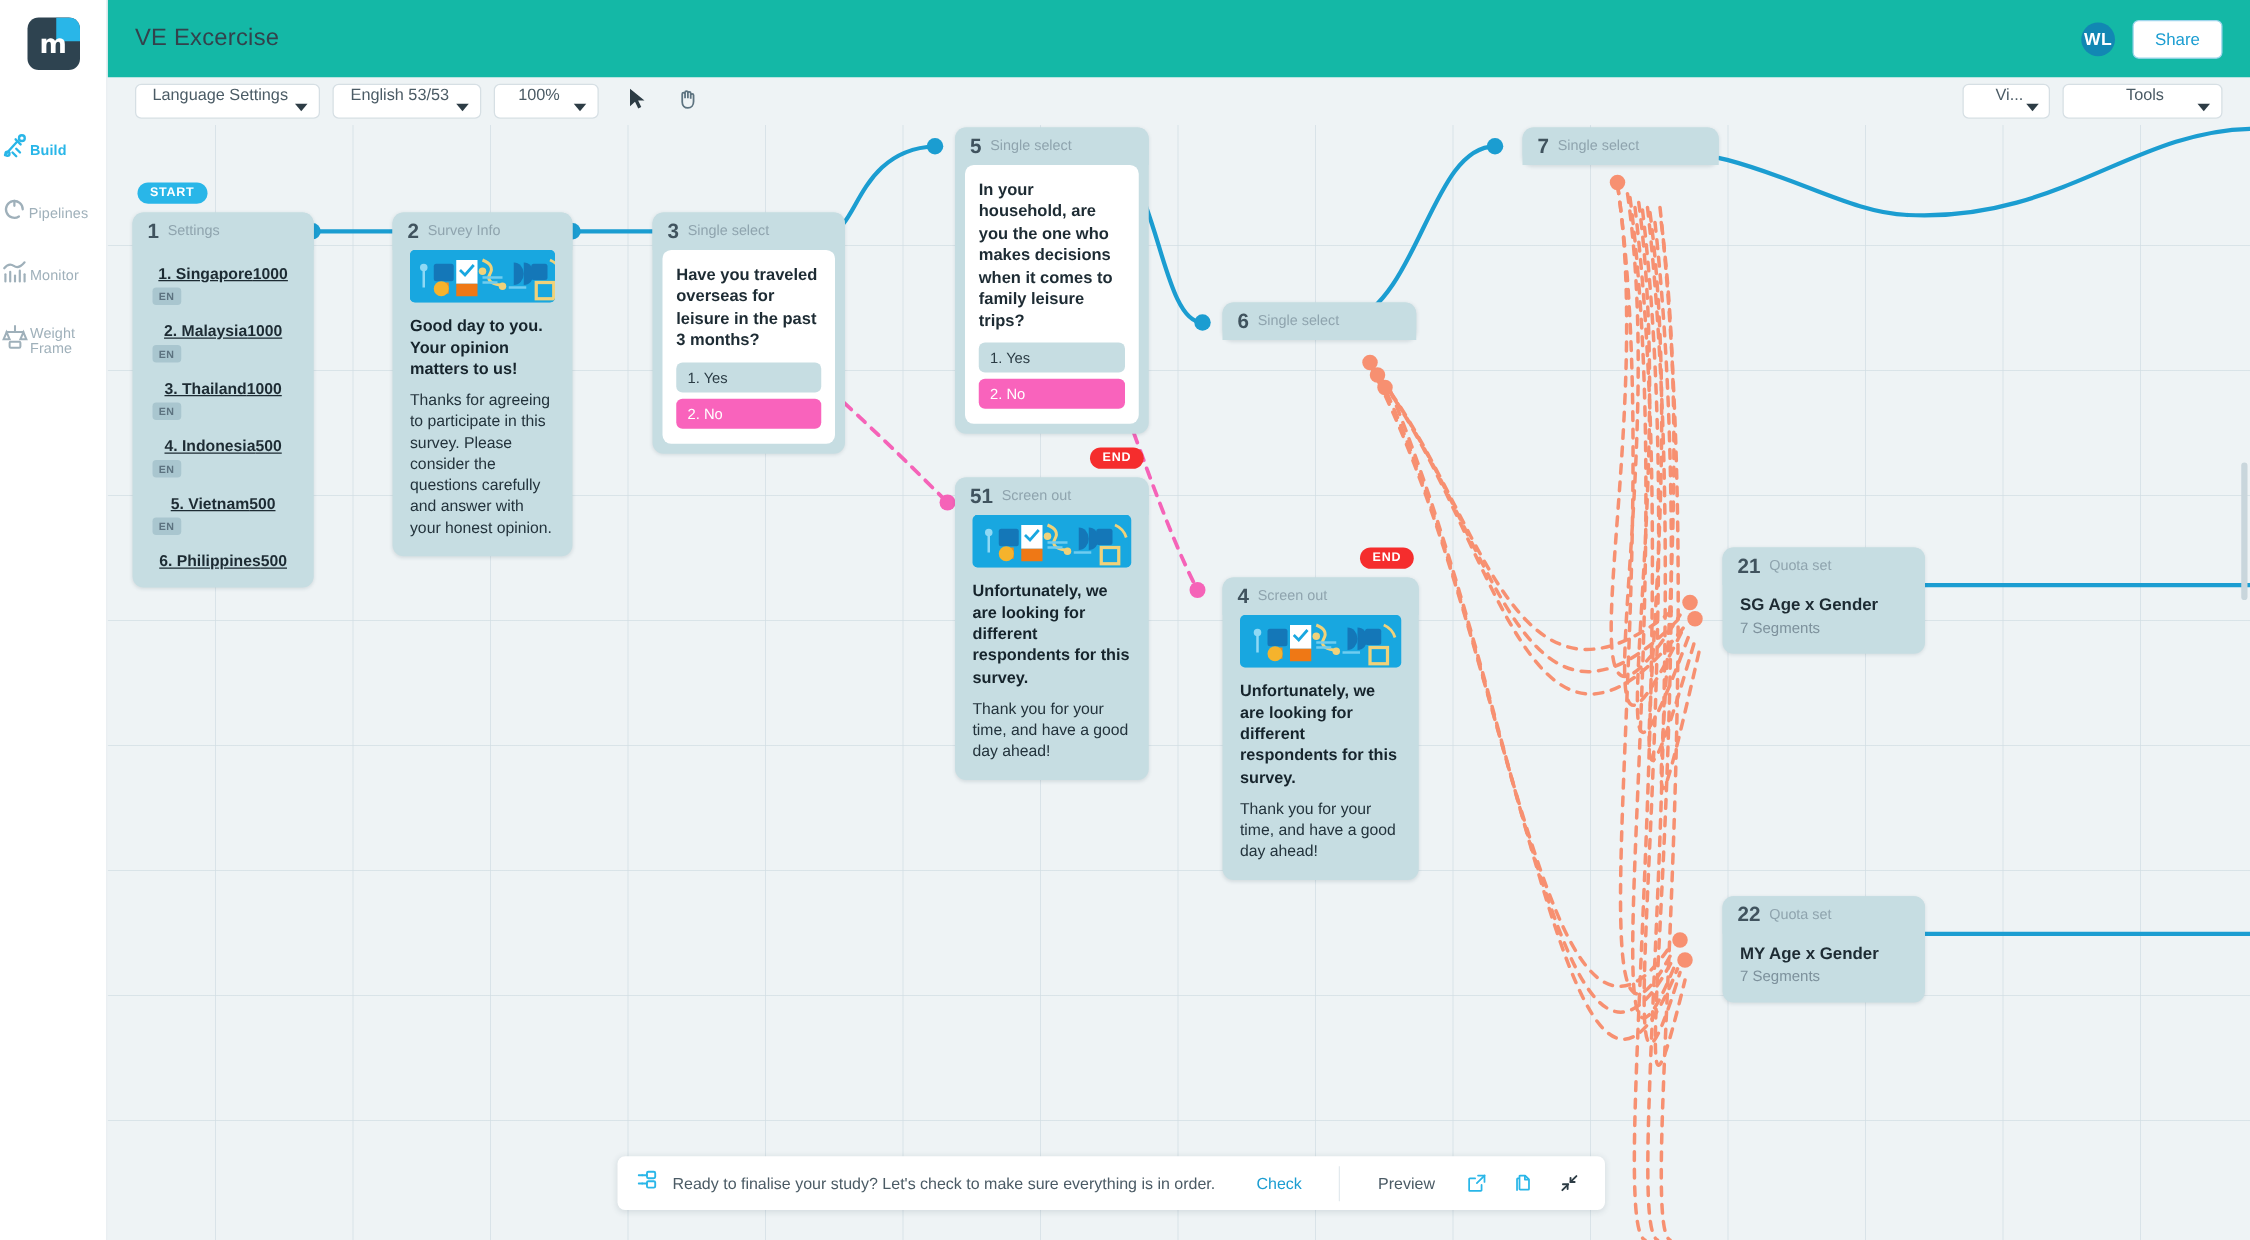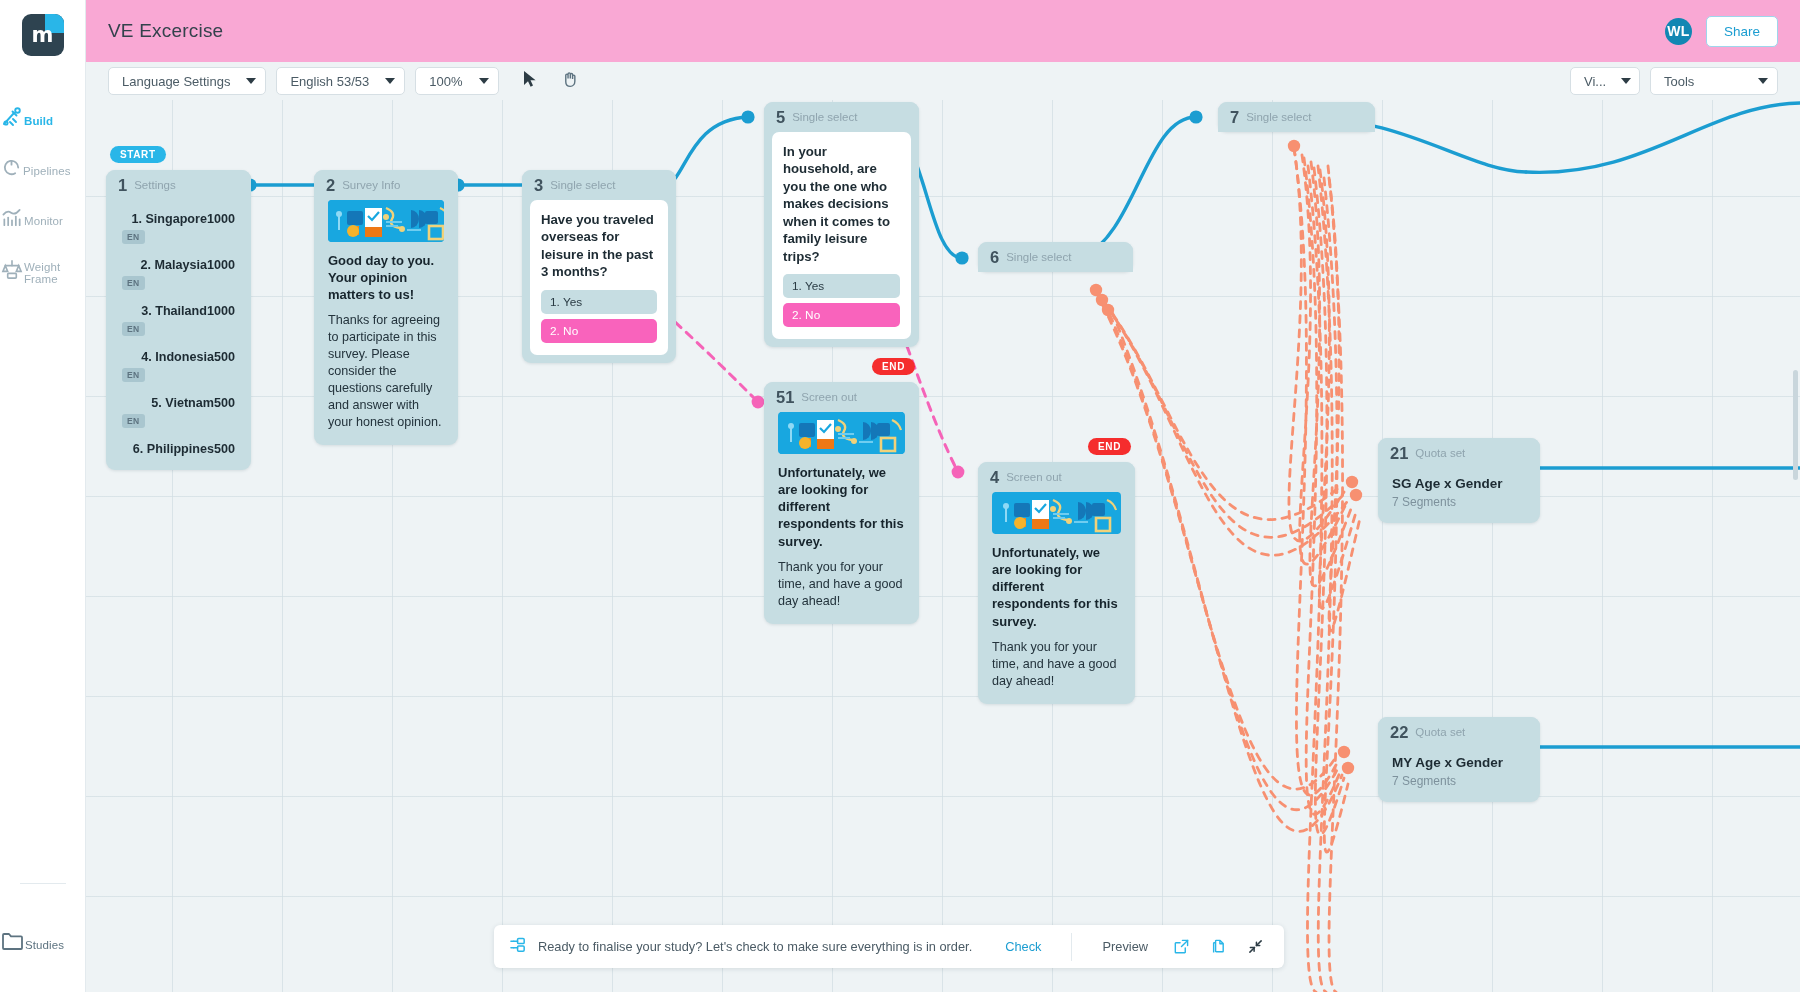--- a/index.html
+++ b/index.html
@@ -40,21 +40,21 @@
   .rail-item .ri-label {
     font-size:11.5px; margin-top:7px; color:#9fb0ba; letter-spacing:.1px;
   }
   .rail-item.active .ri-label { color:#29b6e8; font-weight:bold; }
   .rail-divider{ width:46px; height:1px; background:#e3eaee; margin:auto auto 0 auto;}
   .rail-bottom { margin-top:auto; width:100%; padding-bottom:28px; }
 
   
   #topbar {
     position:absolute; left:86px; top:0; right:0; height:62px;
-    background:#f9a8d4; display:flex; align-items:center;
+    background:#14b8a6; display:flex; align-items:center;
     padding:0 22px; z-index:30;
   }
   #page-title { font-size:19px; color:#33424c; font-weight:normal; letter-spacing:.2px;}
   .topbar-right { margin-left:auto; display:flex; align-items:center; gap:14px;}
   .avatar {
     width:27px; height:27px; border-radius:50%; background:#1287b3; color:#fff;
     font-size:14px; font-weight:bold; display:flex; align-items:center; justify-content:center;
     letter-spacing:.3px;
   }
   .share-btn {
@@ -64,21 +64,21 @@
 
   
   #toolbar {
     position:absolute; left:86px; top:62px; right:0; height:38px;
     background:#eef3f5; display:flex; align-items:center; padding:0 22px; gap:10px;
     z-index:30;
   }
   .dd {
     background:#fff; border:1px solid #d6dfe4; border-radius:5px;
     height:28px; display:flex; align-items:center; padding:0 9px 0 13px;
-    font-size:13px; color:#4b5b65; cursor:pointer; white-space:nowrap;
+    font-size:13px; color:#4b5b65; cursor:pointer; white-space:nowrap;flex-direction:column;
   }
   .dd .cap{ margin-right:16px; }
   .caret {
     width:0;height:0;border-left:5px solid transparent;border-right:5px solid transparent;
     border-top:6px solid #2d3c45; margin-left:auto;
   }
   .dd.zoom{ min-width:84px; }
   .dd.viewdd{ width:70px; padding-right:8px;}
   .dd.toolsdd{ width:128px; }
   .tool-ico { width:30px; height:28px; display:flex; align-items:center; justify-content:center; cursor:pointer;}
@@ -125,21 +125,21 @@
     position:absolute; top:-24px; left:4px; background:#29b6e8; color:#fff;
     font-size:10px; font-weight:bold; letter-spacing:.6px; padding:3px 10px; border-radius:11px;
   }
   .badge-end {
     position:absolute; top:-24px; right:4px; background:#f52d2d; color:#fff;
     font-size:10px; font-weight:bold; letter-spacing:.6px; padding:3px 10px; border-radius:11px;
   }
 
   
   .settings-list { padding:12px 16px 14px 16px; }
-  .set-row { display:flex; justify-content:flex-end; font-size:12.6px; color:#1d2b33; font-weight:bold; }
+  .set-row { display:flex; justify-content:center; font-size:12.6px; color:#1d2b33; font-weight:bold;text-decoration:underline; }
   .set-row .val { font-weight:bold; }
   .lang-chip {
     display:inline-block; background:#a9c6cf; color:#5d7380; font-size:8.5px; font-weight:bold;
     padding:2px 5px; border-radius:3px; margin:4px 0 14px 0; letter-spacing:.4px;
   }
   .set-item:last-child .lang-chip{ margin-bottom:0; }
 
   
   .illus { width:100%; height:42px; border-radius:4px; background:#18a7e0;
            position:relative; overflow:hidden; margin-bottom:10px;}
@@ -224,31 +224,20 @@
             <path d="M5 8 h14"></path>
           <path d="M5 8 L2.5 14 h5 z"></path>
             <path d="M19 8 L16.5 14 h5 z"></path>
           <rect x="7.5" y="16" width="9" height="5" rx="1"></rect>
         </svg>
       </span>
       <span class="ri-label">Weight Frame</span>
     </div>
   </div>
 
-  <div class="rail-bottom">
-    <div class="rail-divider" style="margin-bottom:30px;"></div>
-    <div class="rail-item">
-      <span class="ri-ico">
-        <svg width="25" height="22" viewBox="0 0 24 22" fill="none" stroke="#5d7380" stroke-width="1.8" stroke-linejoin="round">
-          <path d="M2.5 18 V5 a1 1 0 0 1 1-1 h5 l2 2.4 h10 a1 1 0 0 1 1 1 V18 a1 1 0 0 1-1 1 H3.5 a1 1 0 0 1-1-1z"></path>
-        </svg>
-      </span>
-      <span class="ri-label" style="color:#5d7380">Studies</span>
-    </div>
-  </div>
 </div>
 
 <div id="topbar">
   <div id="page-title">VE Excercise</div>
   <div class="topbar-right">
     <div class="avatar">WL</div>
     <div class="share-btn">Share</div>
   </div>
 </div>
 

